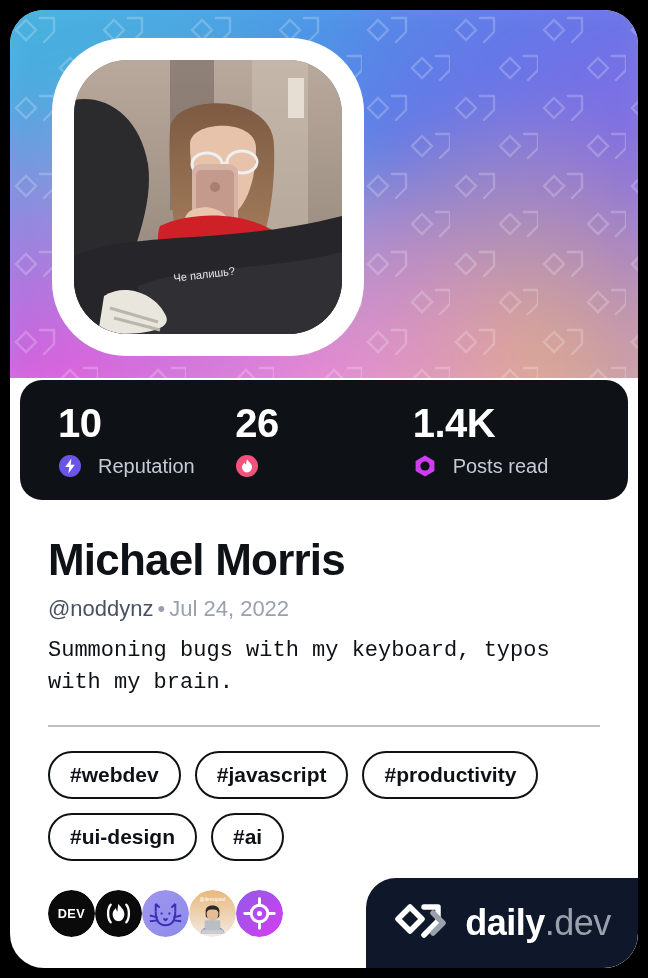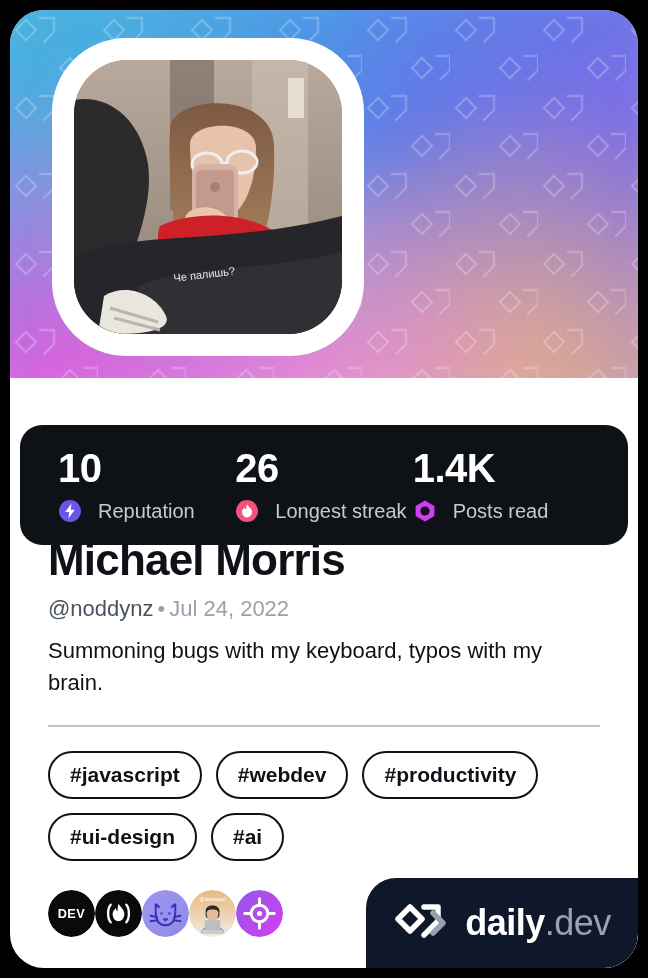--- a/index.html
+++ b/index.html
@@ -77,21 +77,20 @@
   .stats {
     position: absolute;
     left: 10px;
     top: 370px;
     width: 608px;
     height: 120px;
     background: #0e1217;
     border-radius: 22px;
     display: flex;
     padding: 0 38px;
-    margin-top: 45px;
   }
   .stat { flex: 1; display: flex; flex-direction: column; justify-content: center; }
   .stat-value {
     color: #ffffff;
     font-size: 40px;
     font-weight: bold;
     letter-spacing: -0.5px;
     line-height: 1;
     margin-bottom: 11px;
   }
@@ -120,20 +119,21 @@
     line-height: 1.2;
     color: #4a5261;
   }
   .meta .dot { color: #9aa1ad; margin: 0 4px; }
   .meta .date { color: #9aa1ad; }
   .bio {
     margin-top: 12px;
     font-size: 22px;
     line-height: 1.45;
     color: #0e1217;
+    font-family: Liberation Mono, monospace;
   }
 
   .divider {
     margin-top: 26px;
     height: 2px;
     background: #bcc0c7;
     width: 100%;
   }
 
   .tags {
@@ -274,21 +274,20 @@
       </div>
     </div>
 
     <div class="stat">
       <div class="stat-value">26</div>
       <div class="stat-label-row">
         <svg class="stat-icon" viewBox="0 0 24 24">
           <circle cx="12" cy="12" r="11" fill="#f3527d"></circle>
           <path d="M12 5.2 C13.6 8.2 17 9.4 17 13 C17 16 14.8 18.4 12 18.4 C9.2 18.4 7 16 7 13 C7 10.8 8.6 9.6 9.6 8.4 C10 9.6 10.6 10.2 11.2 10.6 C11.2 8.8 11.4 6.8 12 5.2 Z" fill="#ffffff"></path>
         </svg>
-        <span class="stat-label">Longest streak</span>
       </div>
     </div>
 
     <div class="stat">
       <div class="stat-value">1.4K</div>
       <div class="stat-label-row">
         <svg class="stat-icon" viewBox="0 0 24 24">
           <path d="M12 1.6 L21.4 7 L21.4 17 L12 22.4 L2.6 17 L2.6 7 Z" fill="#cf3df0"></path>
           <circle cx="12" cy="12" r="4.6" fill="#0e1217"></circle>
         </svg>
@@ -304,22 +303,22 @@
 
     <div class="meta">
       <span>@noddynz</span><span class="dot">•</span><span class="date">Jul 24, 2022</span>
     </div>
 
     <div class="bio">Summoning bugs with my keyboard, typos with my brain.</div>
 
     <div class="divider"></div>
 
     <div class="tags">
+      <span class="tag">#webdev</span>
       <span class="tag">#javascript</span>
-      <span class="tag">#webdev</span>
       <span class="tag">#productivity</span>
       <span class="tag">#ui-design</span>
       <span class="tag">#ai</span>
     </div>
 
   </div>
 
   <div class="badges">
 
     <div class="badge">

